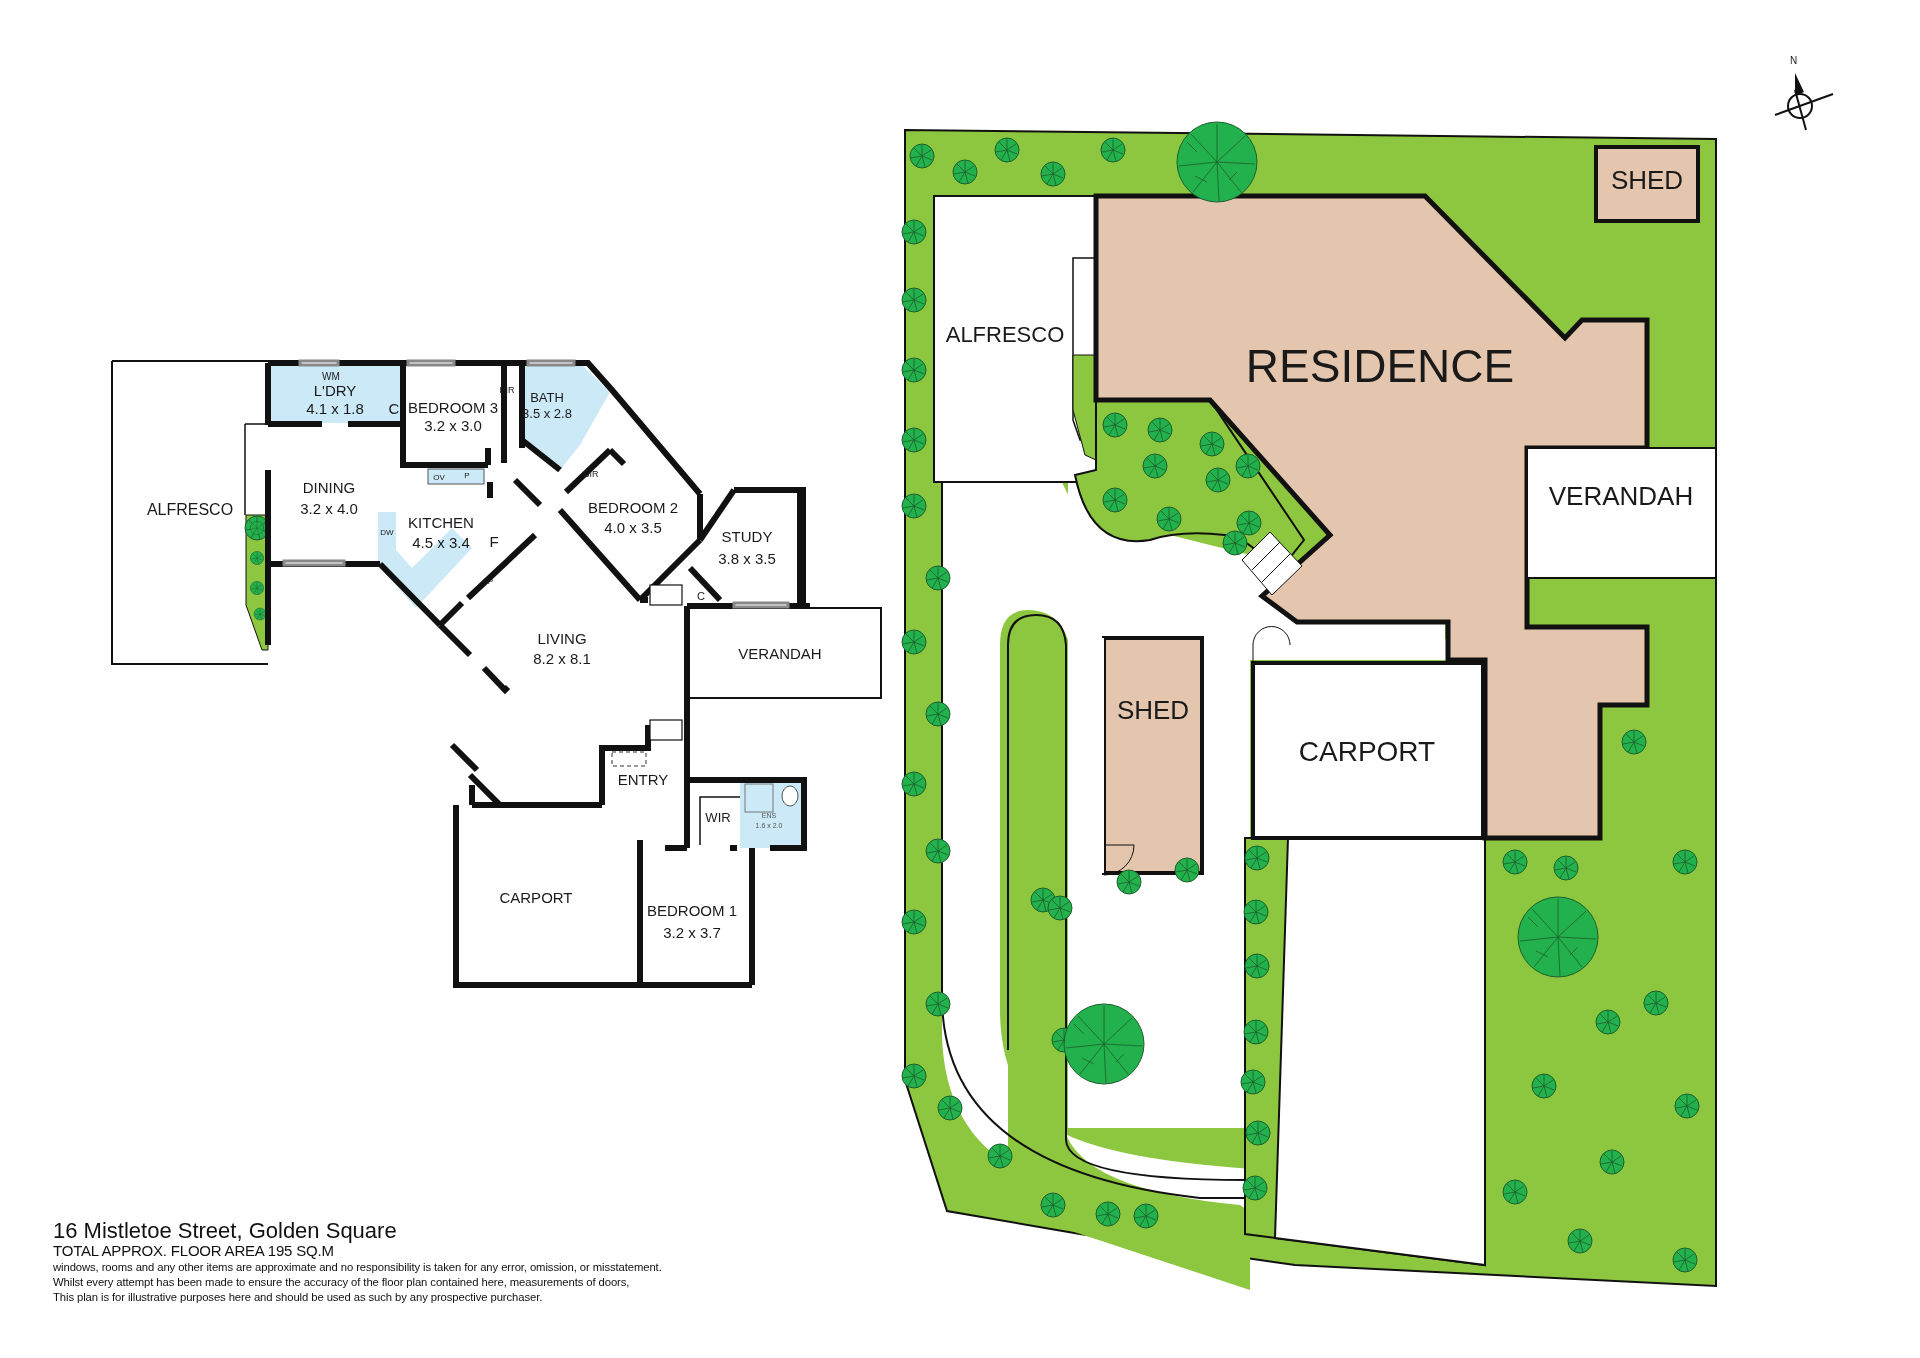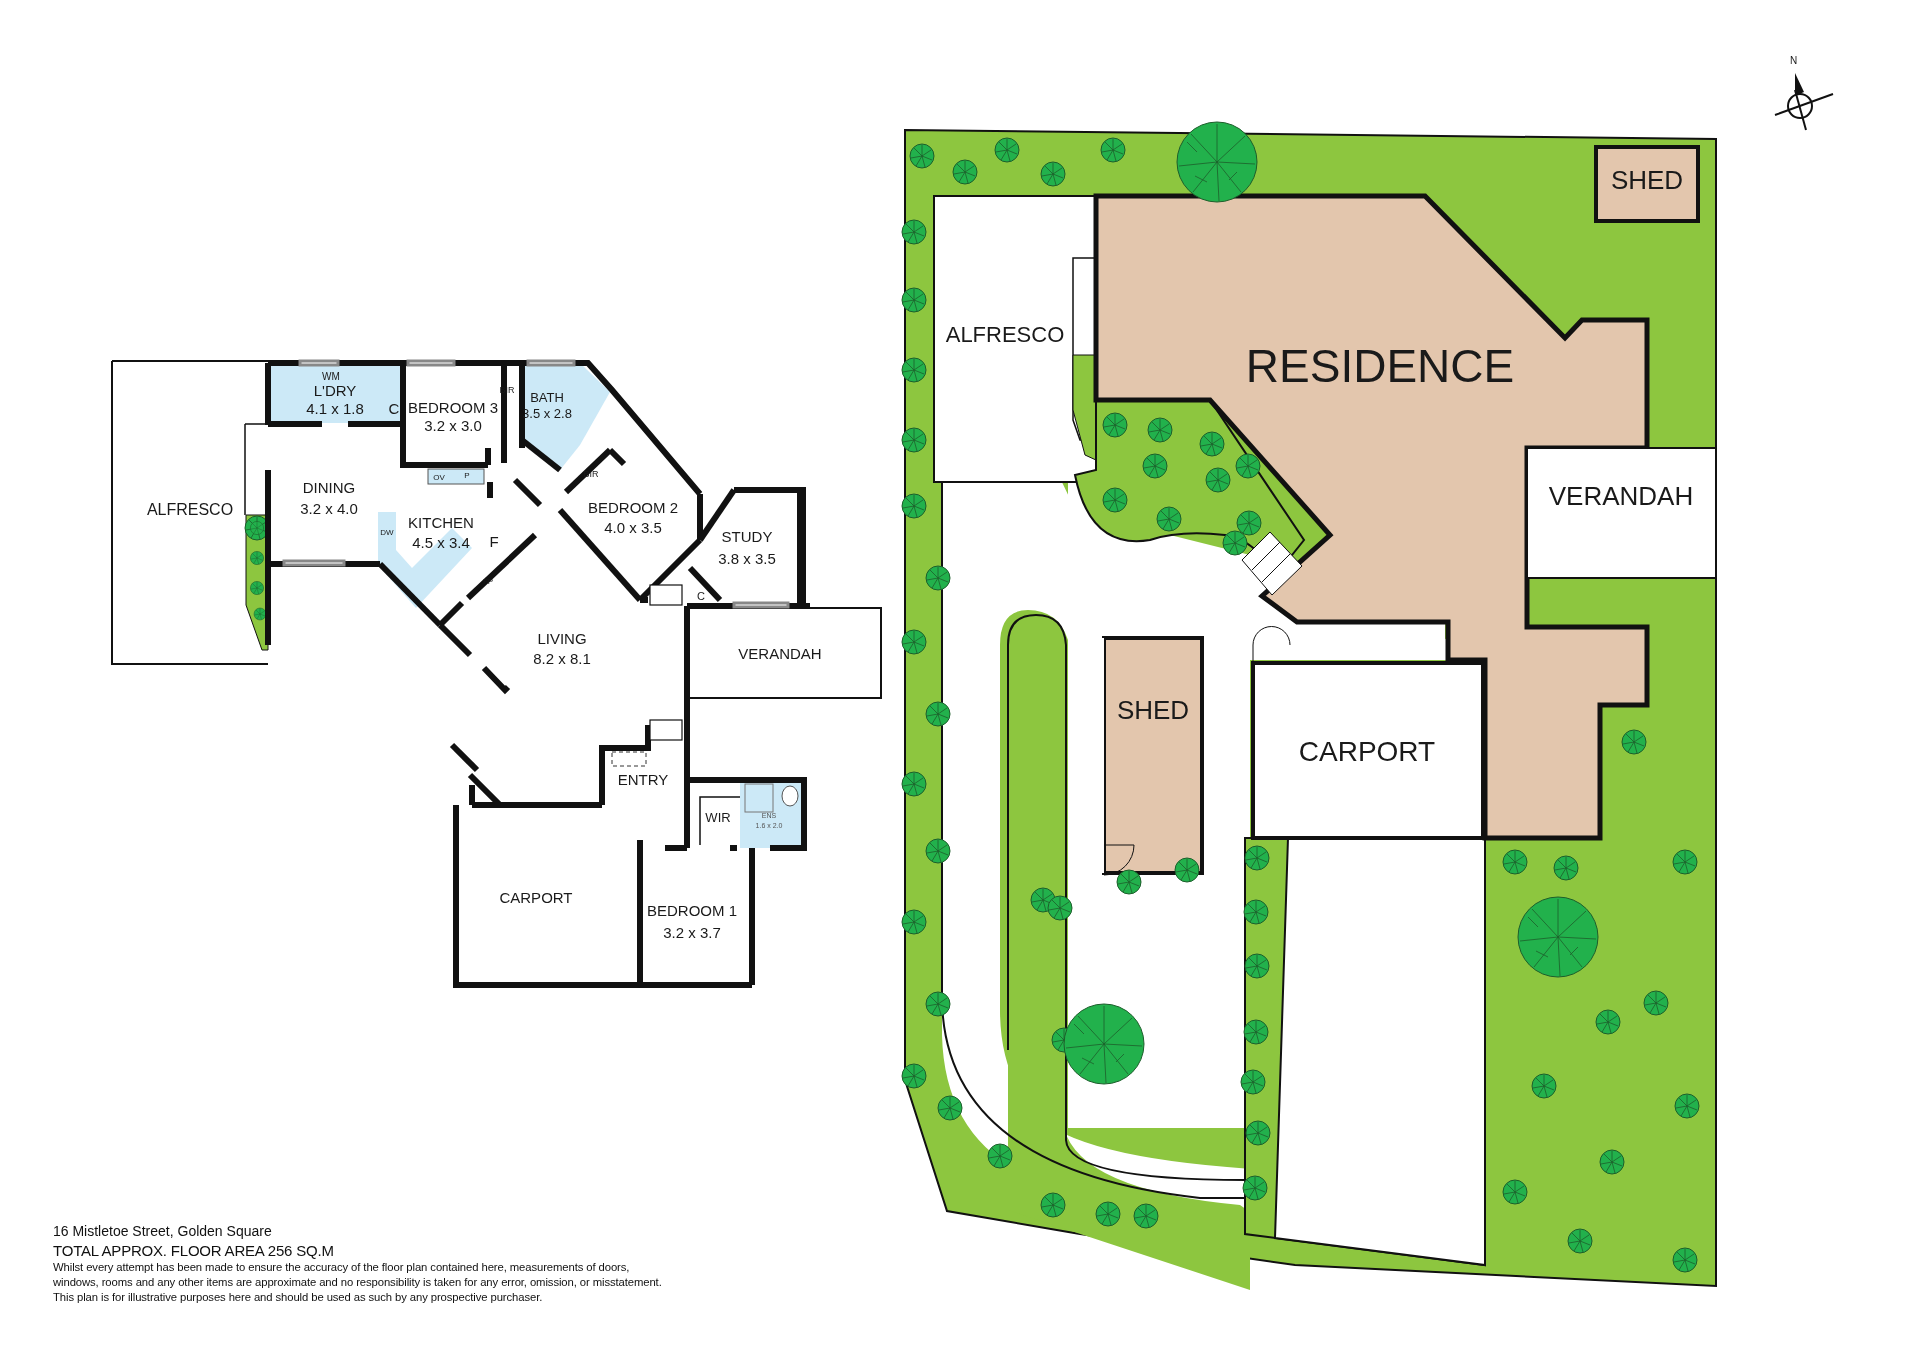--- a/index.html
+++ b/index.html
@@ -1,20 +1,20 @@
 <!DOCTYPE html>
 <html><head>
 <meta charset="utf-8">
 <style>
   html,body{margin:0;padding:0;background:#fff;}
   body{width:1920px;height:1358px;position:relative;overflow:hidden;font-family:"Liberation Sans",sans-serif;color:#111;}
   svg{position:absolute;left:0;top:0;}
   .lbl{font-family:"Liberation Sans",sans-serif;fill:#1a1a1a;}
   .footer{position:absolute;left:53px;top:1220px;width:800px;}
-  .footer .addr{font-size:14px;line-height:22px;}
+  .footer .addr{font-size:22px;line-height:22px;}
   .footer .area{font-size:15px;line-height:18px;letter-spacing:-0.2px;}
   .footer .disc{font-size:11.3px;line-height:15px;letter-spacing:-0.1px;}
 </style>
 </head>
 <body>
 
 <svg width="1920" height="1358" viewBox="0 0 1920 1358" xmlns="http://www.w3.org/2000/svg">
   <defs>
     <g id="tree-s">
       <circle r="12" fill="#22b14c" stroke="#1d5e2b" stroke-width="1"></circle>
@@ -277,17 +277,17 @@
     <text x="-10" y="-36" font-size="10" class="lbl">N</text>
     <polygon points="-5,-27 4,-8 -5,-4" fill="#111"></polygon>
     <circle cx="0" cy="6" r="12" fill="none" stroke="#111" stroke-width="2"></circle>
     <line x1="-25" y1="15" x2="33" y2="-6" stroke="#111" stroke-width="2"></line>
     <line x1="-5" y1="-10" x2="6" y2="30" stroke="#111" stroke-width="2"></line>
   </g>
 </svg>
 
 <div class="footer">
   <div class="addr">16 Mistletoe Street, Golden Square</div>
-  <div class="area">TOTAL APPROX. FLOOR AREA 256 SQ.M</div>
+  <div class="area">TOTAL APPROX. FLOOR AREA 195 SQ.M</div>
+  <div class="disc">windows, rooms and any other items are approximate and no responsibility is taken for any error, omission, or misstatement.</div>
   <div class="disc">Whilst every attempt has been made to ensure the accuracy of the floor plan contained here, measurements of doors,</div>
-  <div class="disc">windows, rooms and any other items are approximate and no responsibility is taken for any error, omission, or misstatement.</div>
   <div class="disc">This plan is for illustrative purposes here and should be used as such by any prospective purchaser.</div>
 </div>
 
 </body></html>

